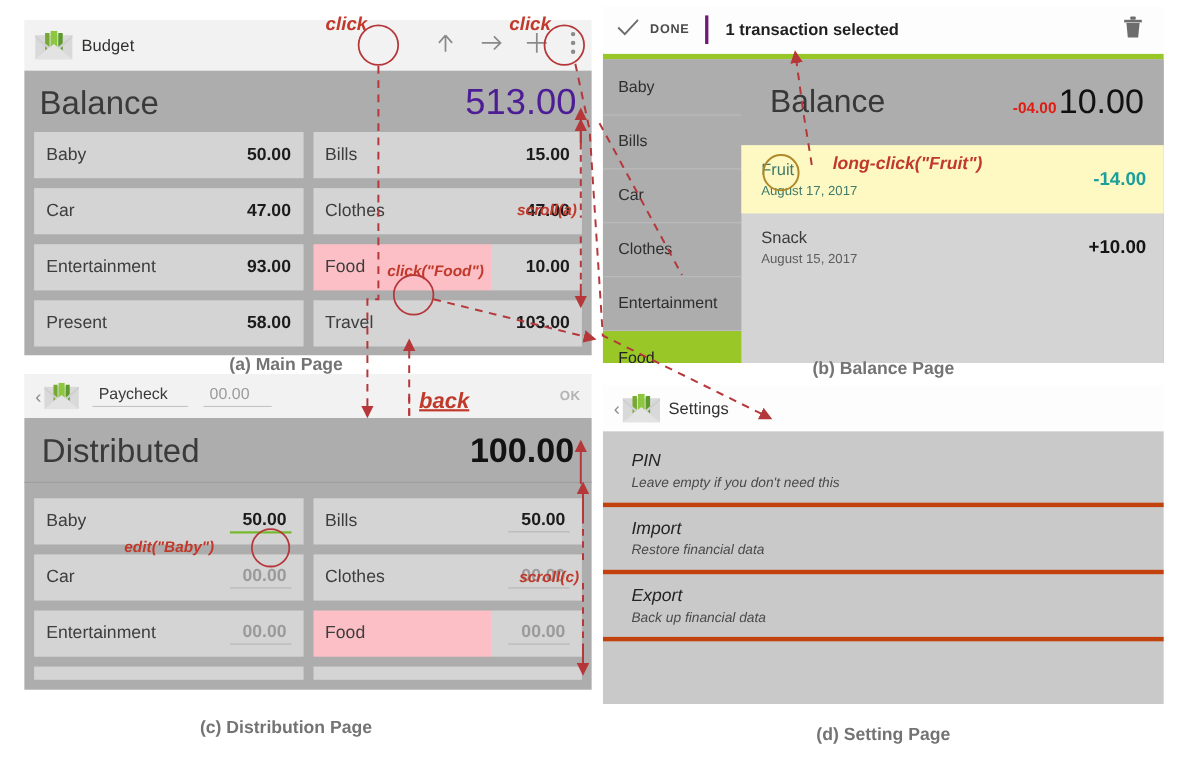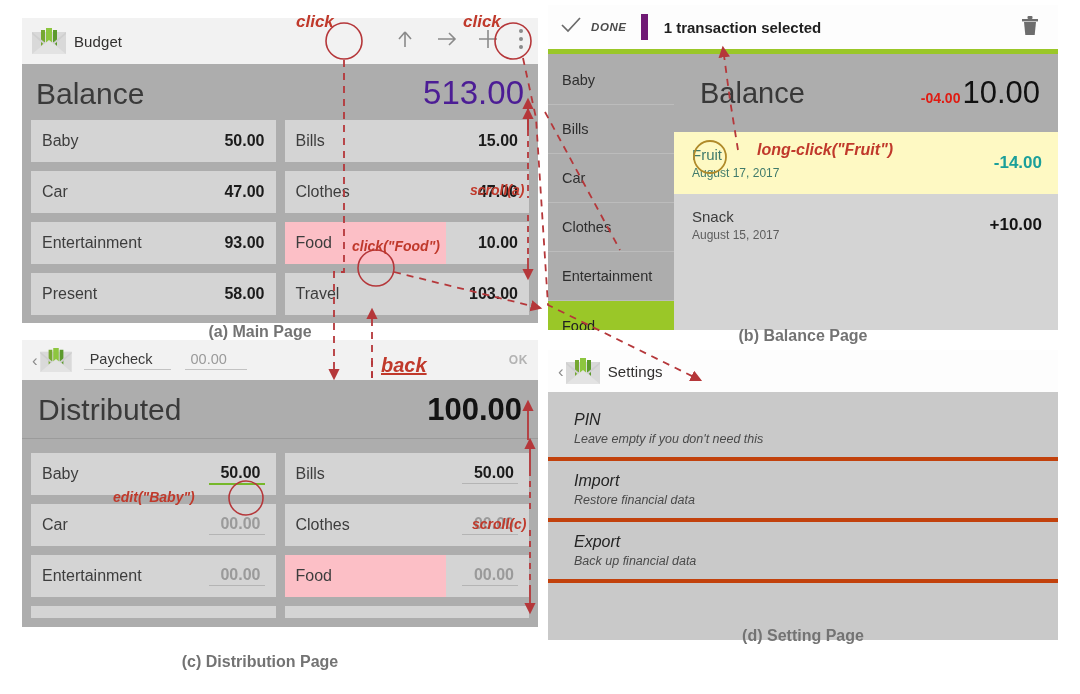--- a/index.html
+++ b/index.html
@@ -68,21 +68,21 @@
   }
   .cell .cedit.placeholder { color: #9a9a9a; font-weight: bold; }
   .cell .cedit.focused { border-bottom: 2px solid #76b82a; }
 
   
   .sel-appbar {
     height: 44px; background: #fdfdfd;
     display: flex; align-items: center; padding: 0 12px;
   }
   .done-wrap { display: flex; align-items: center; gap: 9px; padding-right: 14px;
-               border-right: 7px solid #701a75; height: 26px; font-style: italic; }
+               border-right: 3px solid #701a75; height: 26px; }
   .done-txt { font-size: 11.5px; letter-spacing: .6px; color: #4b4b4b; font-weight: bold; }
   .sel-count { font-size: 15px; color: #1f1f1f; font-weight: bold; padding-left: 16px; }
 
   .greenline { height: 5px; background: #9ac728; }
   .bbody { display: flex; background: #adadad; height: 100%; }
   .btabs { width: 126px; flex: none; background: #adadad; padding-top: 2px; }
   .btab {
     height: 49px; display: flex; align-items: center;
     padding-left: 14px; font-size: 14.5px; color: #2e2e2e;
     border-bottom: 1px solid #bcbcbc;
@@ -411,21 +411,21 @@
       <div class="setitem">
         <div class="st">Export</div>
         <div class="ss">Back up financial data</div>
       </div>
     </div>
   </div>
 
   <div class="caption" style="left:0; top:323px; width:520px;">(a) Main Page</div>
   <div class="caption" style="left:548px; top:327px; width:510px;">(b) Balance Page</div>
   <div class="caption" style="left:0; top:653px; width:520px;">(c) Distribution Page</div>
-  <div class="caption" style="left:548px; top:627px; width:510px;">(d) Setting Page</div>
+  <div class="caption" style="left:548px; top:660px; width:510px;">(d) Setting Page</div>
 
   <svg id="anno" viewBox="0 0 1080 694">
     <defs>
       <marker id="ah" markerWidth="7" markerHeight="7" refX="5.2" refY="3.2" orient="auto">
         <path d="M0,0 L6.5,3.2 L0,6.4 z" fill="#b5373a"></path>
       </marker>
     </defs>
 
     <circle cx="344" cy="41" r="18" fill="none" stroke="#b5373a" stroke-width="1.6"></circle>
     <circle cx="513" cy="41" r="18" fill="none" stroke="#b5373a" stroke-width="1.6"></circle>

